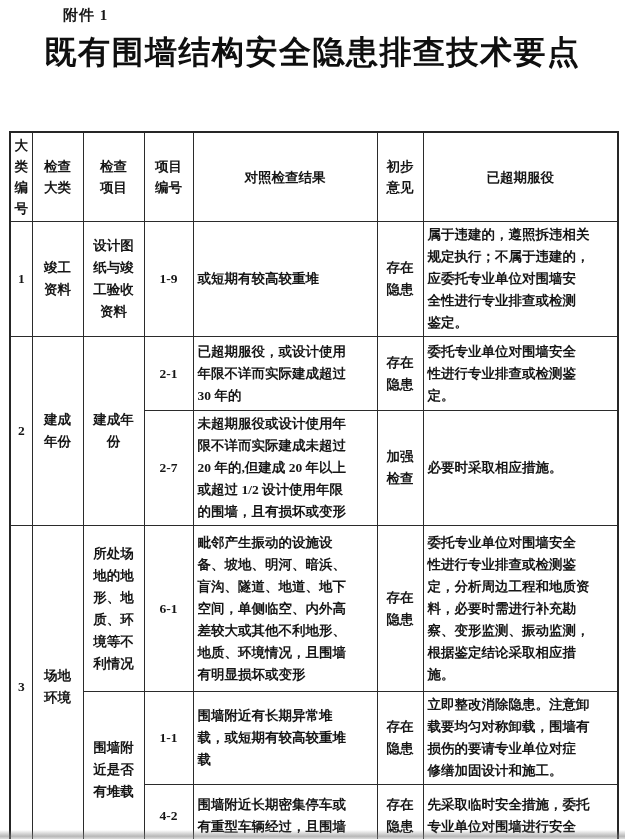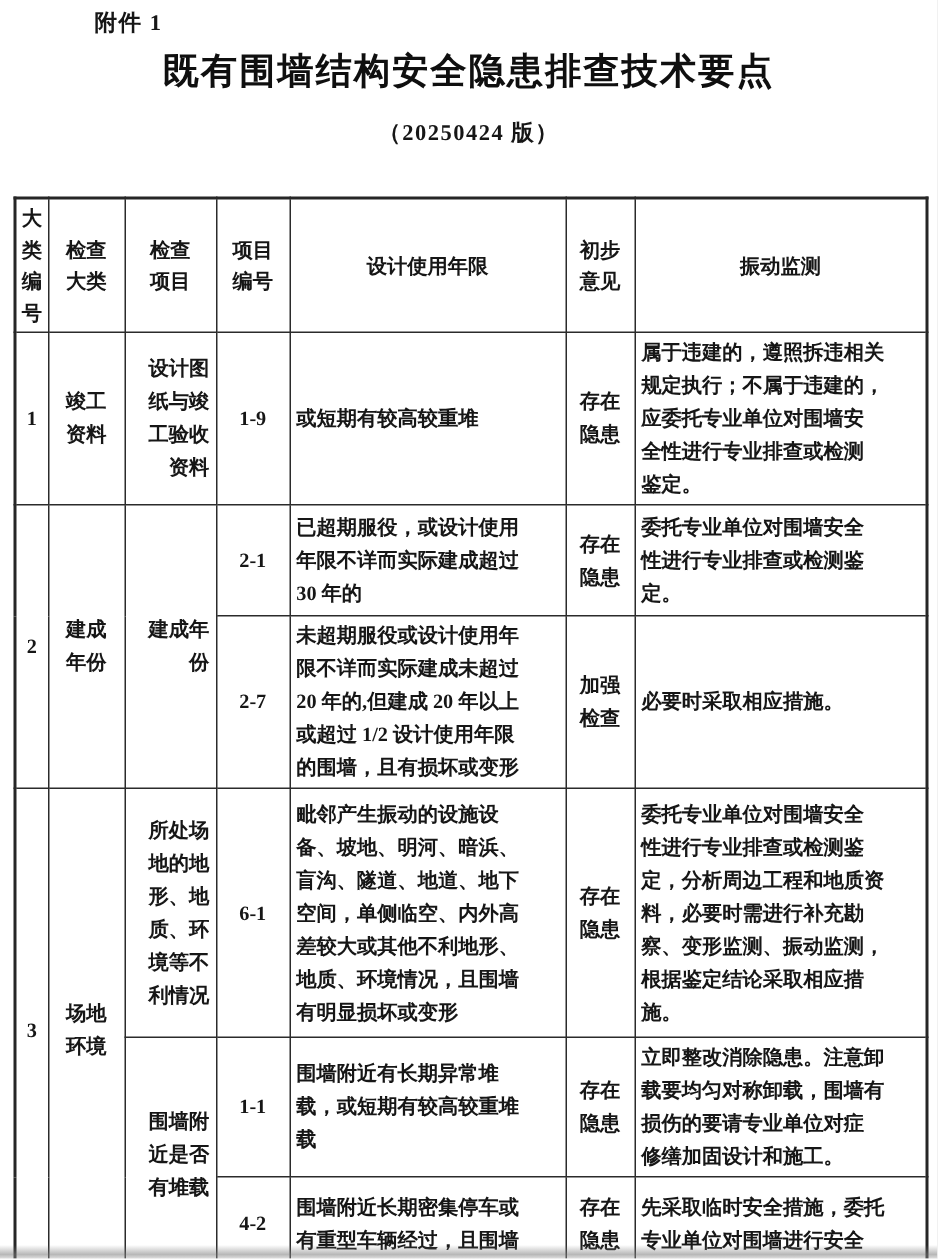--- a/index.html
+++ b/index.html
@@ -10,21 +10,21 @@
     overflow:hidden;
     font-family:"Liberation Serif","DejaVu Serif",serif;
     color:#161616;
   }
   .attachment{
     position:absolute;left:63px;top:6px;
     font-size:15px;font-weight:600;letter-spacing:1px;
   }
   .doc-title{
     position:absolute;left:0;top:31px;width:625px;
-    text-align:center;font-size:24px;font-weight:800;
+    text-align:center;font-size:32px;font-weight:800;
     letter-spacing:1.5px;color:#0f0f0f;
   }
   .doc-version{
     position:absolute;left:0;top:79px;width:625px;
     text-align:center;font-size:15px;font-weight:700;letter-spacing:1px;
   }
   table.insp{
     position:absolute;left:9px;top:131px;
     width:608px;
     border-collapse:collapse;table-layout:fixed;
@@ -34,21 +34,21 @@
     border:1px solid #2b2b2b;
     font-size:13.5px;line-height:22px;font-weight:600;
     white-space:pre-line;
     vertical-align:middle;
     padding:2px 4px;
     overflow:hidden;
   }
   table.insp th{text-align:center;line-height:21px;font-weight:700;padding:2px 1px;}
   td.c{text-align:center;padding:2px 1px;}
   td.l{text-align:left;padding:2px 4px 2px 6px;}
-  td.item{text-align:right;padding:2px 2px 2px 5px;}
+  td.item{text-align:center;padding:2px 2px 2px 5px;}
   td.pad-cat3{padding-bottom:50px;}
   td.pad-no3{padding-bottom:38px;}
   td.pad-heap{padding-bottom:14px;}
   tr.h0{height:89px}
   tr.h1{height:113px}
   tr.h2{height:74px}
   tr.h3{height:114px}
   tr.h4{height:166px}
   tr.h5{height:92px}
   tr.h6{height:64px}
@@ -58,21 +58,20 @@
     pointer-events:none;
   }
 </style>
 </head>
 <body>
 
 <div class="page">
 
   <div class="attachment">附件 1</div>
   <div class="doc-title">既有围墙结构安全隐患排查技术要点</div>
-  <div class="doc-version">（20250424 版）</div>
 
   <table class="insp">
     <colgroup>
       <col style="width:22px">
       <col style="width:51px">
       <col style="width:61px">
       <col style="width:49px">
       <col style="width:184px">
       <col style="width:46px">
       <col style="width:195px">
@@ -83,24 +82,24 @@
       <th>大
 类
 编
 号</th>
       <th>检查
 大类</th>
       <th>检查
 项目</th>
       <th>项目
 编号</th>
-      <th>设计使用年限</th>
+      <th>对照检查结果</th>
       <th>初步
 意见</th>
-      <th>振动监测</th>
+      <th>已超期服役</th>
     </tr>
 
     <tr class="h1">
       <td class="c">1</td>
       <td class="c">竣工
 资料</td>
       <td class="item">设计图
 纸与竣
 工验收
 资料</td>

